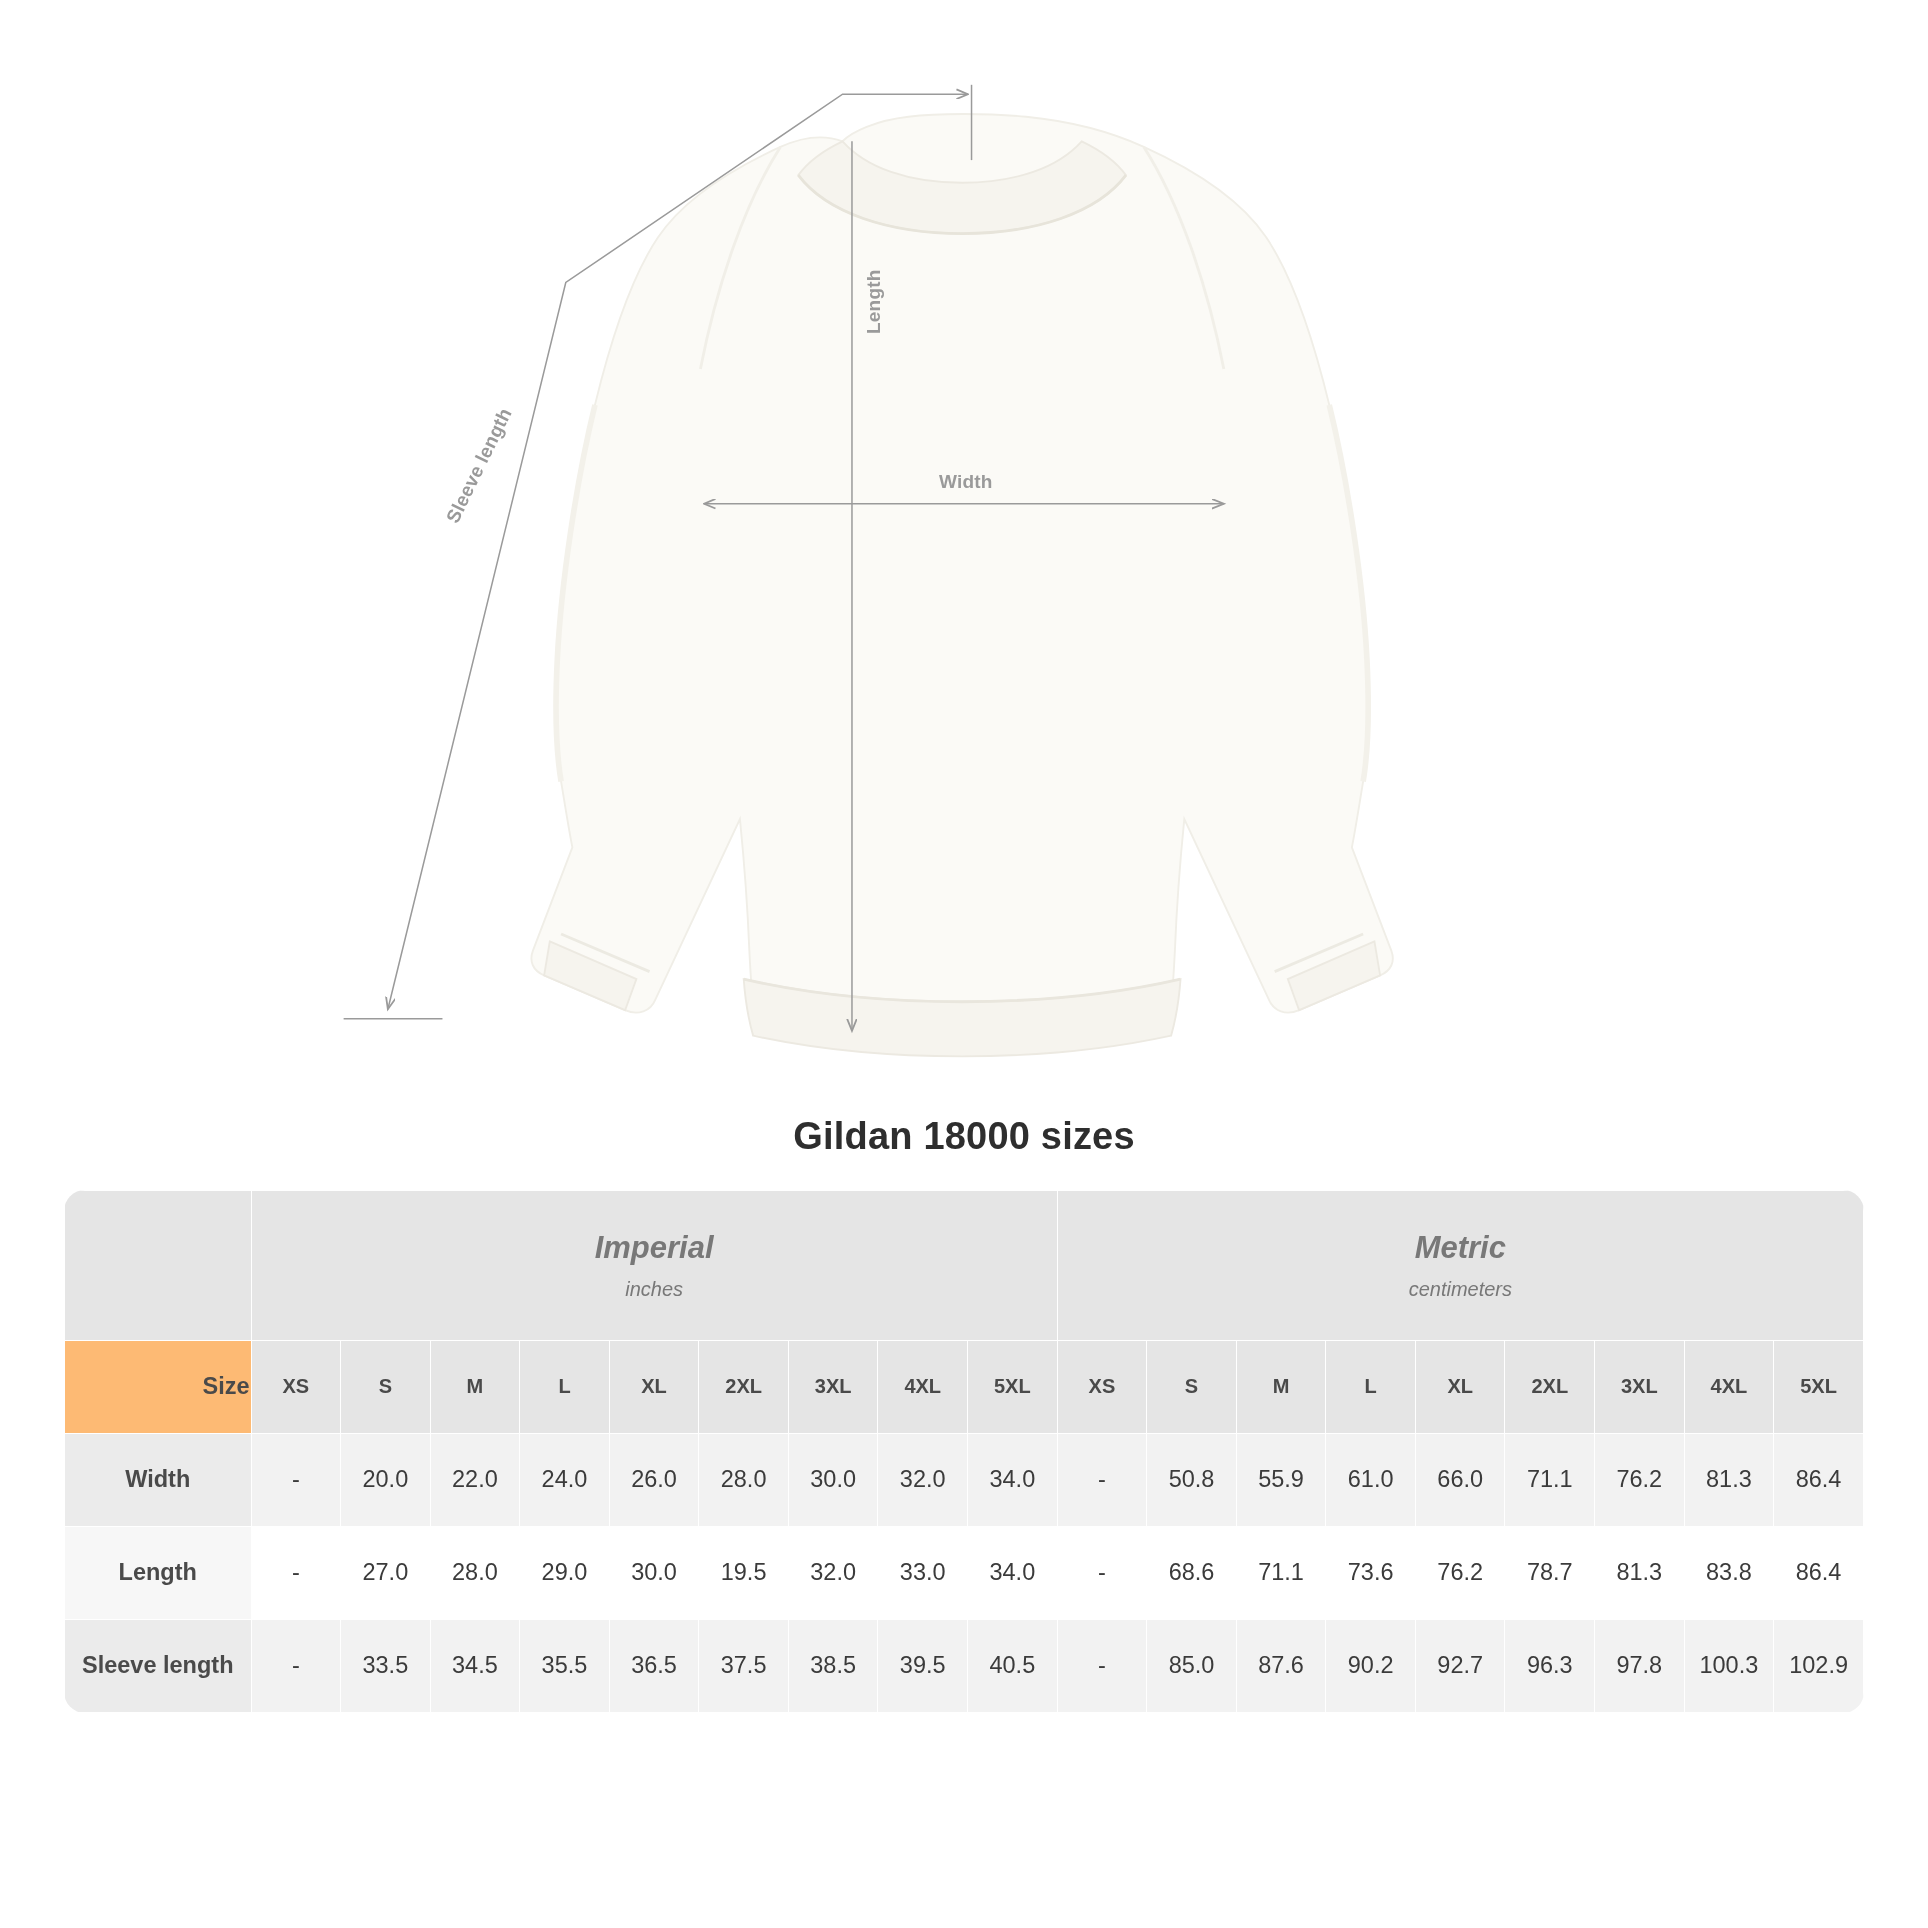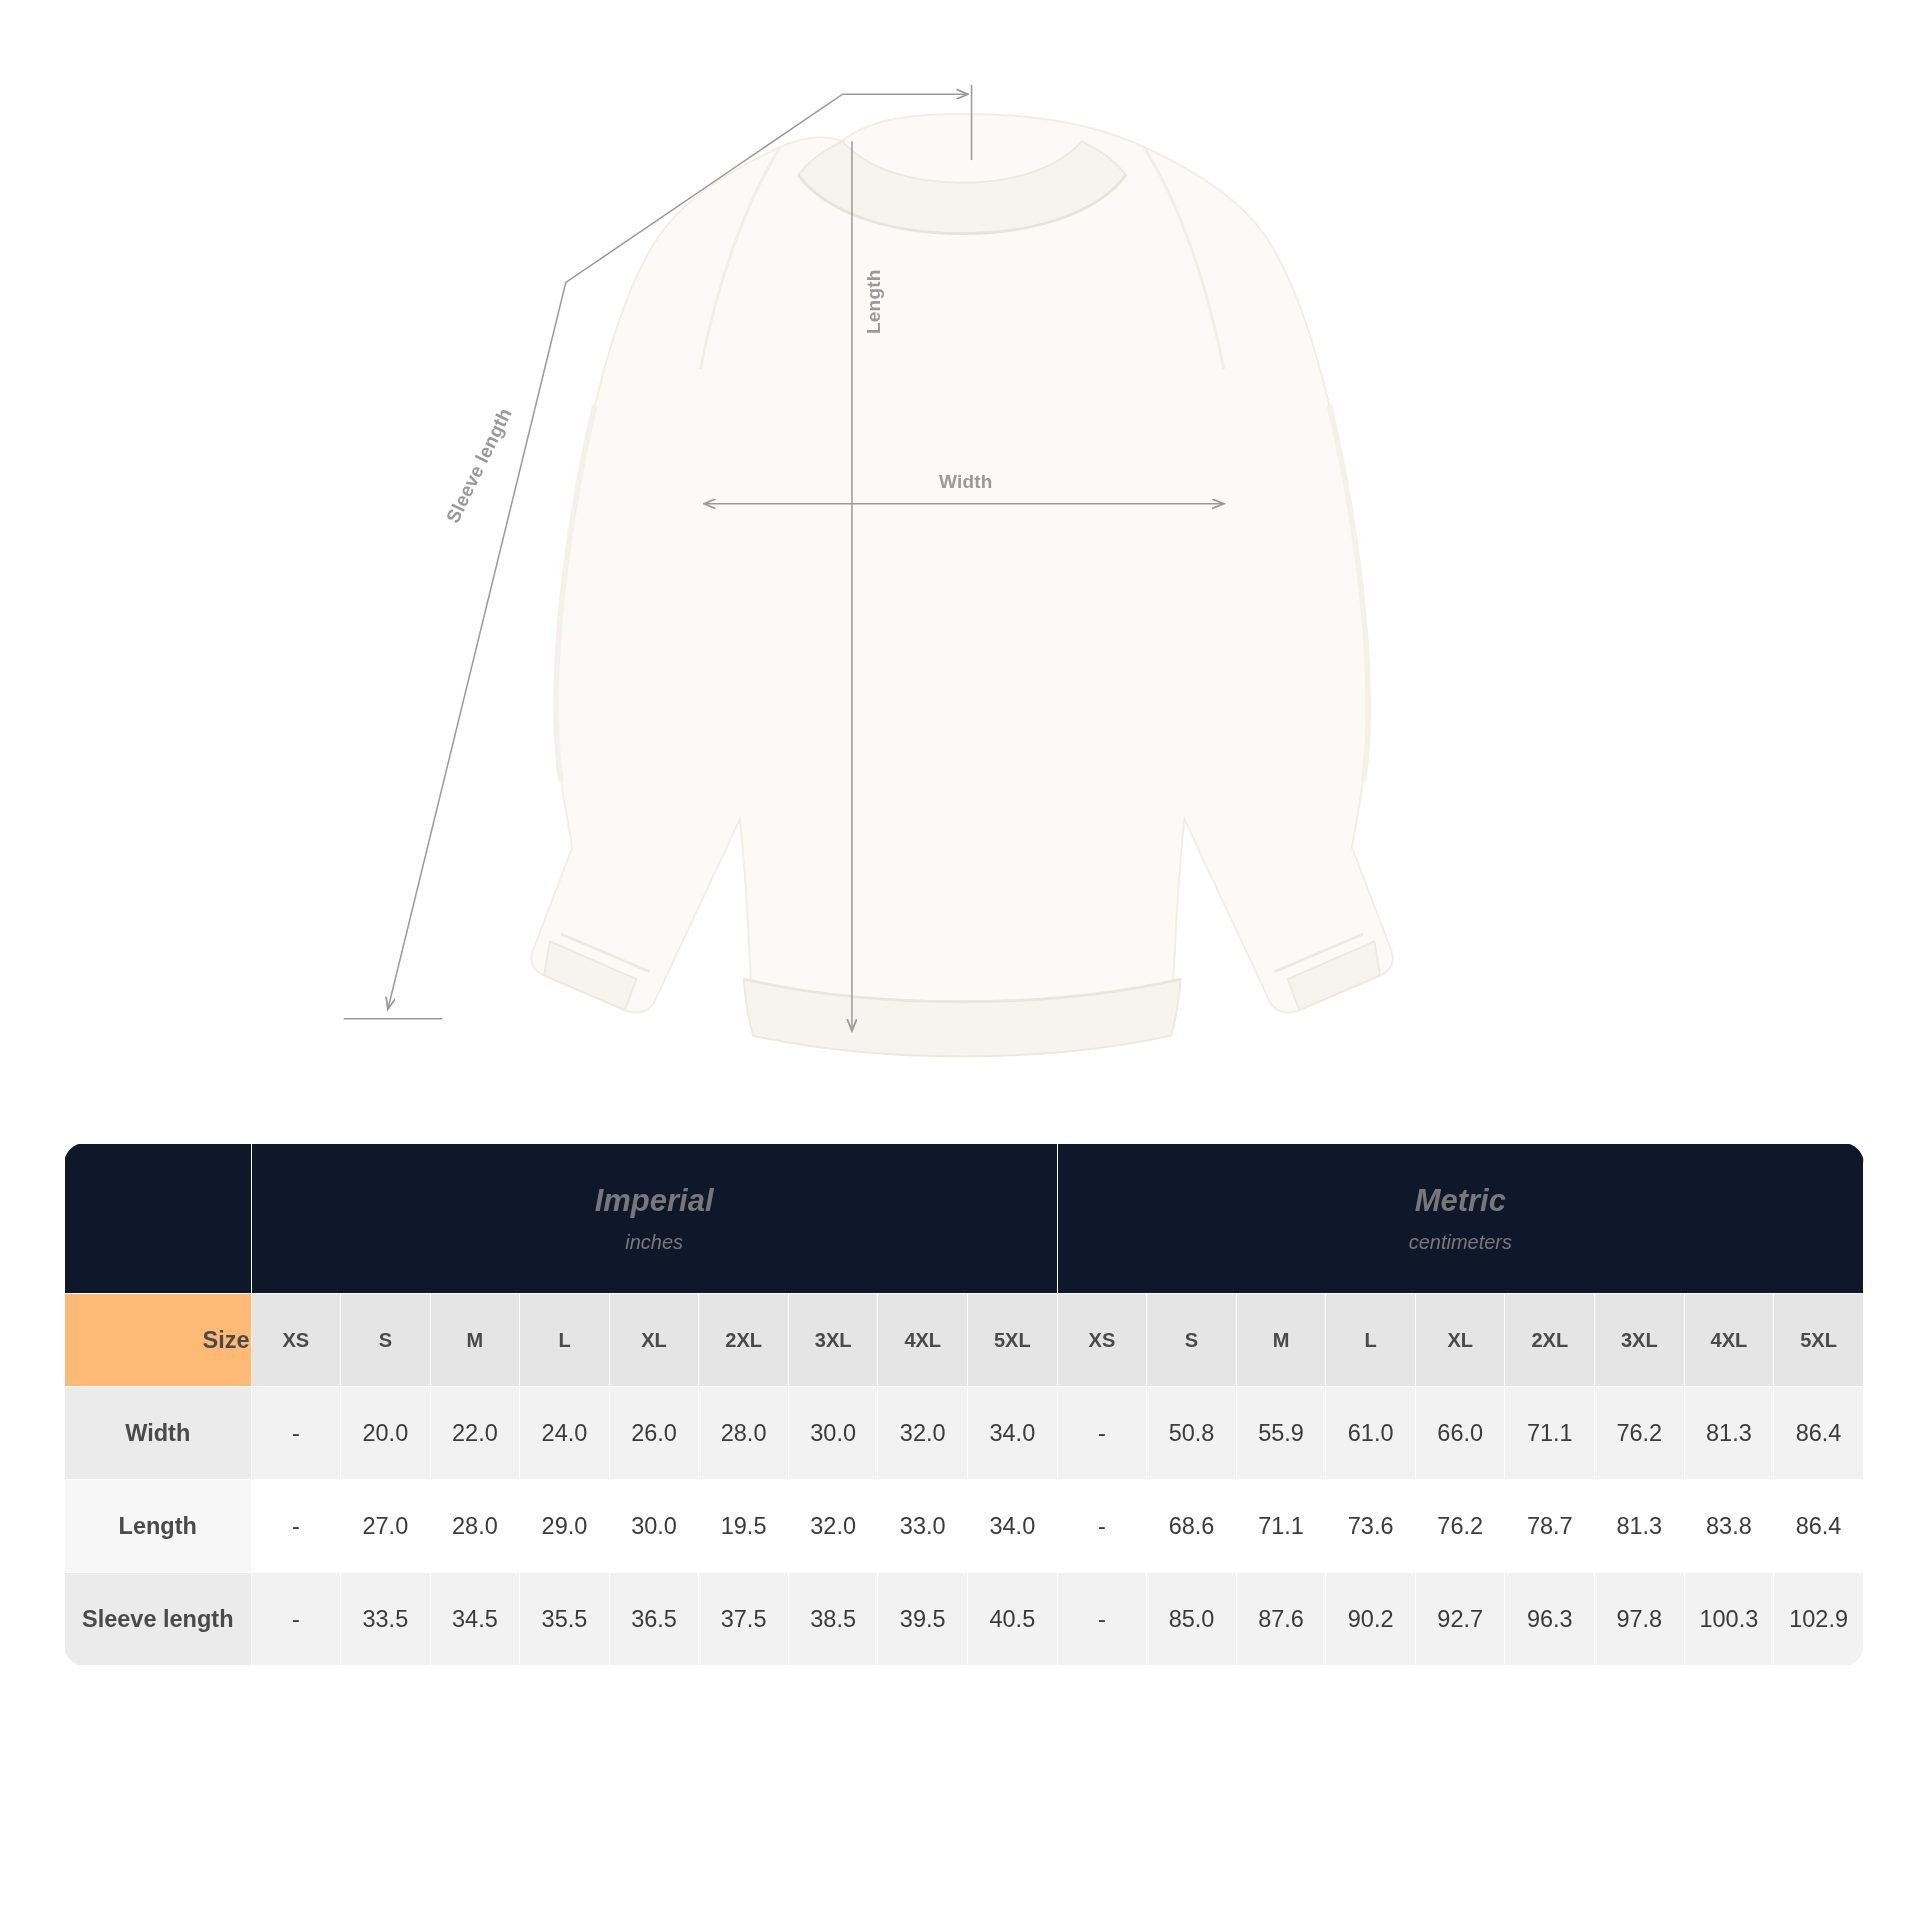--- a/index.html
+++ b/index.html
@@ -85,21 +85,21 @@
     border-collapse: collapse;
     width: 1800px;
     table-layout: fixed;
   }
   table.size-table td, table.size-table th {
     border: 0.9px solid #ffffff;
     text-align: center;
     vertical-align: middle;
   }
   .unit-head td {
-    background: #0f172a;
+    background: #e5e5e5;
     height: 149px;
     padding: 0;
   }
   .unit-name {
     font-size: 31px;
     font-weight: bold;
     font-style: italic;
     color: #787878;
   }
   .unit-sub {
@@ -223,20 +223,21 @@
         <line x1="365" y1="1082" x2="470" y2="1082"></line>
       </g>
     </svg>
 
     <div class="dim-label width-label">Width</div>
     <div class="dim-label length-label">Length</div>
     <div class="dim-label sleeve-label">Sleeve length</div>
   </div>
 
   <div class="title-block">
+    <div class="chart-title">Gildan 18000 sizes</div>
   </div>
 
   <div class="table-wrap">
     <table class="size-table">
       <colgroup>
         <col class="col-label">
         <col class="col-cell">
           <col class="col-cell">
           <col class="col-cell">
           <col class="col-cell">

